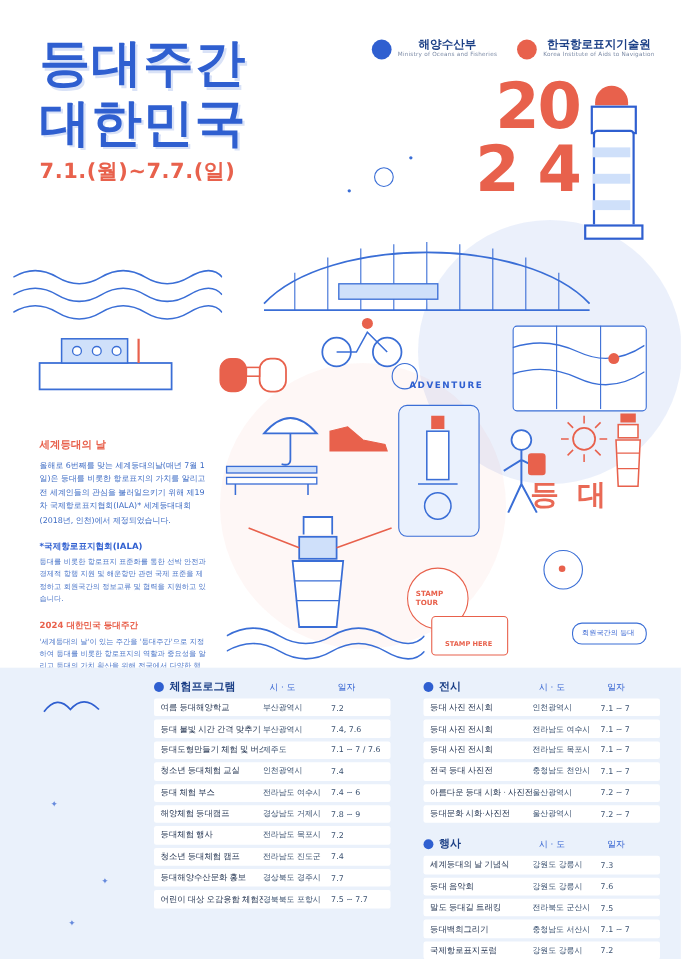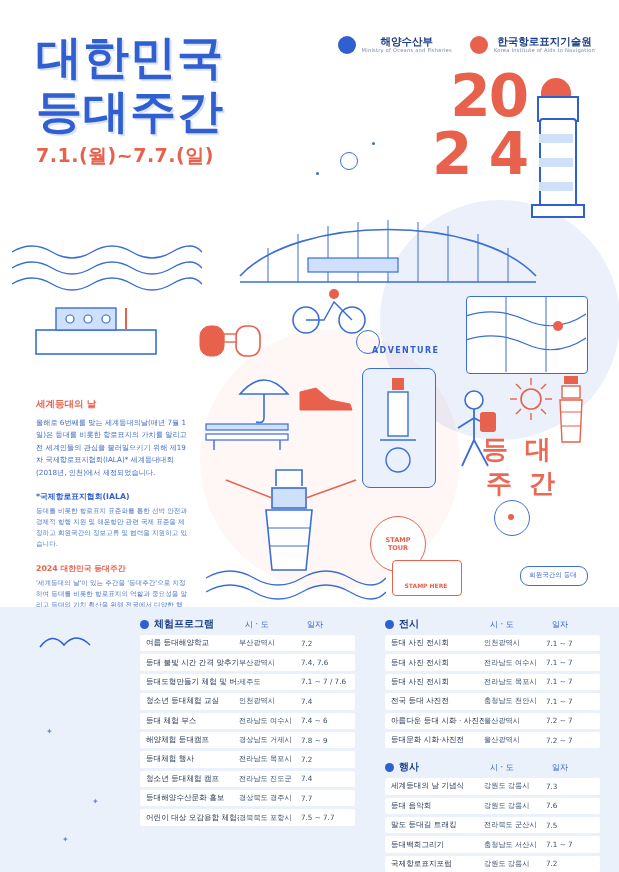--- a/index.html
+++ b/index.html
@@ -127,21 +127,21 @@
   .tbl-head .hsido{font-size:8px;color:#2f5fd0;width:62px;}
   .tbl-head .hdate{font-size:8px;color:#2f5fd0;width:48px;}
 
   .trow{
     display:flex;align-items:center;
     background:#ffffff;
     border-radius:2px;
     margin-bottom:3px;
     padding:3.2px 6px;
   }
-  .trow .nm{font-size:7.6px;color:#1e2f4d;flex:1;white-space:nowrap;overflow:hidden;}
+  .trow .nm{font-size:7.6px;color:#1e2f4d;flex:1;white-space:nowrap;overflow:hidden;font-family:Liberation Serif, serif;}
   .trow .sd{font-size:7.2px;color:#3a5170;width:62px;white-space:nowrap;}
   .trow .dt{font-size:7.2px;color:#3a5170;width:48px;white-space:nowrap;}
 
   .sect-gap{height:9px;}
 
   
   .bird{position:absolute;left:38px;top:22px;width:62px;height:26px;}
   .bird path{fill:none;stroke:#2f5fd0;stroke-width:1.6;}
   .sparkle{position:absolute;color:#2f5fd0;font-size:8px;opacity:.7;}
 </style>
@@ -149,22 +149,22 @@
 <body>
 
 <div class="poster">
 
   <div class="art">
 
     <div class="wash" style="left:380px;top:200px;width:240px;height:240px;background:#3a6ed6;"></div>
     <div class="wash" style="left:200px;top:330px;width:260px;height:260px;background:#e8614c;opacity:.05;"></div>
 
     <div class="title-block">
+      <div class="main-title">등대주간</div>
       <div class="main-title">대한민국</div>
-      <div class="main-title">등대주간</div>
       <div class="date-range">7.1.(월)~7.7.(일)</div>
     </div>
 
     <div class="logos">
       <div class="logo">
         <span class="mark"></span>
         <span class="txt">
           <span class="ko" style="display:block">해양수산부</span>
           <span class="en" style="display:block">Ministry of Oceans and Fisheries</span>
         </span>
@@ -306,33 +306,32 @@
       <path d="M70 34 L70 18 L96 18 L96 34" fill="#fff" stroke="#3a6ed6" stroke-width="1.6"></path>
       <rect x="66" y="36" width="34" height="20" fill="#cfe0fa" stroke="#3a6ed6" stroke-width="1.6"></rect>
       <path d="M60 58 L106 58 L100 118 L66 118 Z" fill="#fff" stroke="#3a6ed6" stroke-width="1.6"></path>
       <path d="M62 76 L104 76 M63 94 L102 94" stroke="#3a6ed6" stroke-width="1.2"></path>
       <path d="M66 46 L20 28 M100 46 L150 28" stroke="#e8614c" stroke-width="1.4"></path>
       <path d="M0 126 Q24 112 48 126 T96 126 T144 126 T180 126" fill="none" stroke="#3a6ed6" stroke-width="1.4"></path>
       <path d="M0 140 Q24 126 48 140 T96 140 T144 140 T180 140" fill="none" stroke="#3a6ed6" stroke-width="1.4"></path>
     </svg>
 
     <div class="circle red" style="left:370px;top:516px;width:54px;height:54px;background:#fff;"></div>
-    <div style="position:absolute;left:378px;top:536px;width:40px;text-align:center;font-size:6.5px;font-weight:bold;color:#e8614c;line-height:1.3;">STAMP TOUR</div>
+    <div style="position:absolute;left:378px;top:536px;width:40px;font-size:6.5px;font-weight:bold;color:#e8614c;line-height:1.3;">STAMP TOUR</div>
 
     <div class="panel red" style="left:392px;top:560px;width:68px;height:34px;background:#fff;"></div>
     <div style="position:absolute;left:392px;top:582px;width:68px;text-align:center;font-size:6px;font-weight:bold;color:#e8614c;">STAMP HERE</div>
 
     <div class="panel" style="left:520px;top:566px;width:66px;height:18px;background:#fff;border-radius:9px;"></div>
     <div style="position:absolute;left:520px;top:571px;width:66px;text-align:center;font-size:6.5px;color:#2f5fd0;">회원국간의 등대</div>
 
     <div class="circle" style="left:494px;top:500px;width:34px;height:34px;"></div>
     <div class="dot" style="left:508px;top:514px;width:6px;height:6px;"></div>
 
     <div class="deco-kr">등 대</div>
-    <div class="deco-kr2">주 간</div>
 
     <div class="copy">
       <h4>세계등대의 날</h4>
       <p>올해로 6번째를 맞는 세계등대의날(매년 7월 1일)은 등대를 비롯한 항로표지의 가치를 알리고 전 세계인들의 관심을 불러일으키기 위해 제19차 국제항로표지협회(IALA)* 세계등대대회(2018년, 인천)에서 제정되었습니다.</p>
       <h5>*국제항로표지협회(IALA)</h5>
       <p class="tiny">등대를 비롯한 항로표지 표준화를 통한 선박 안전과 경제적 항행 지원 및 해운항만 관련 국제 표준을 제정하고 회원국간의 정보교류 및 협력을 지원하고 있습니다.</p>
       <h5 style="color:#e8614c">2024 대한민국 등대주간</h5>
       <p class="tiny">'세계등대의 날'이 있는 주간을 '등대주간'으로 지정하여 등대를 비롯한 항로표지의 역할과 중요성을 알리고 등대의 가치 확산을 위해 전국에서 다양한 행사와 프로그램을 운영합니다.</p>
     </div>
   </div>

